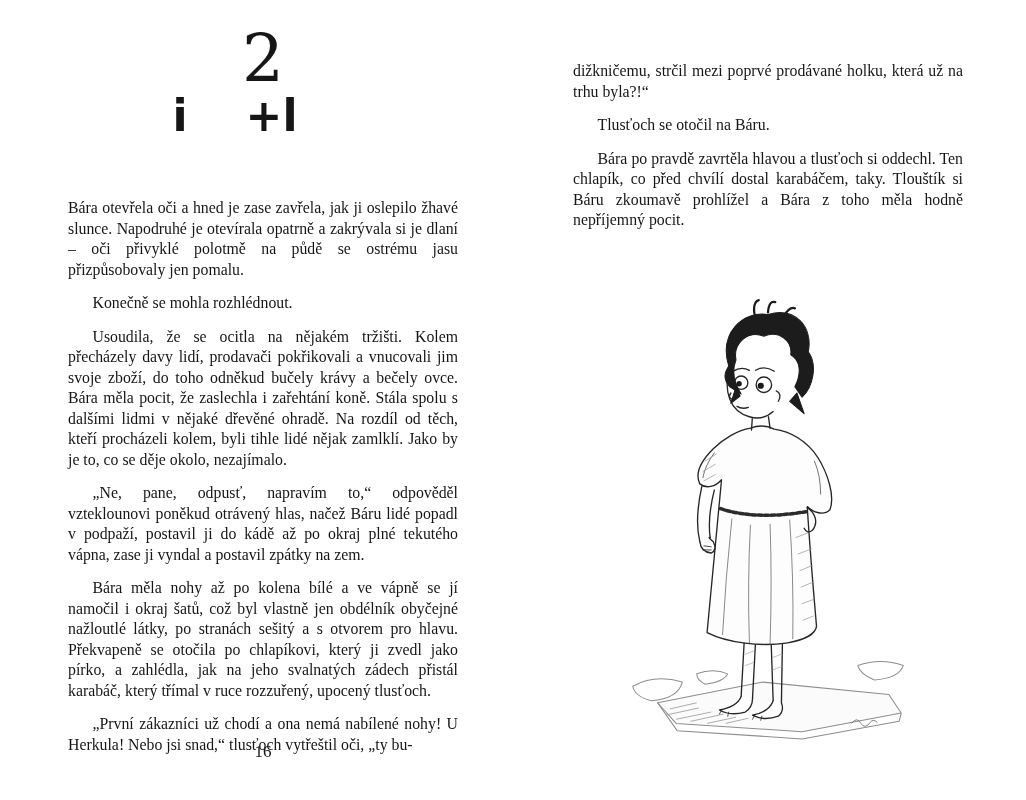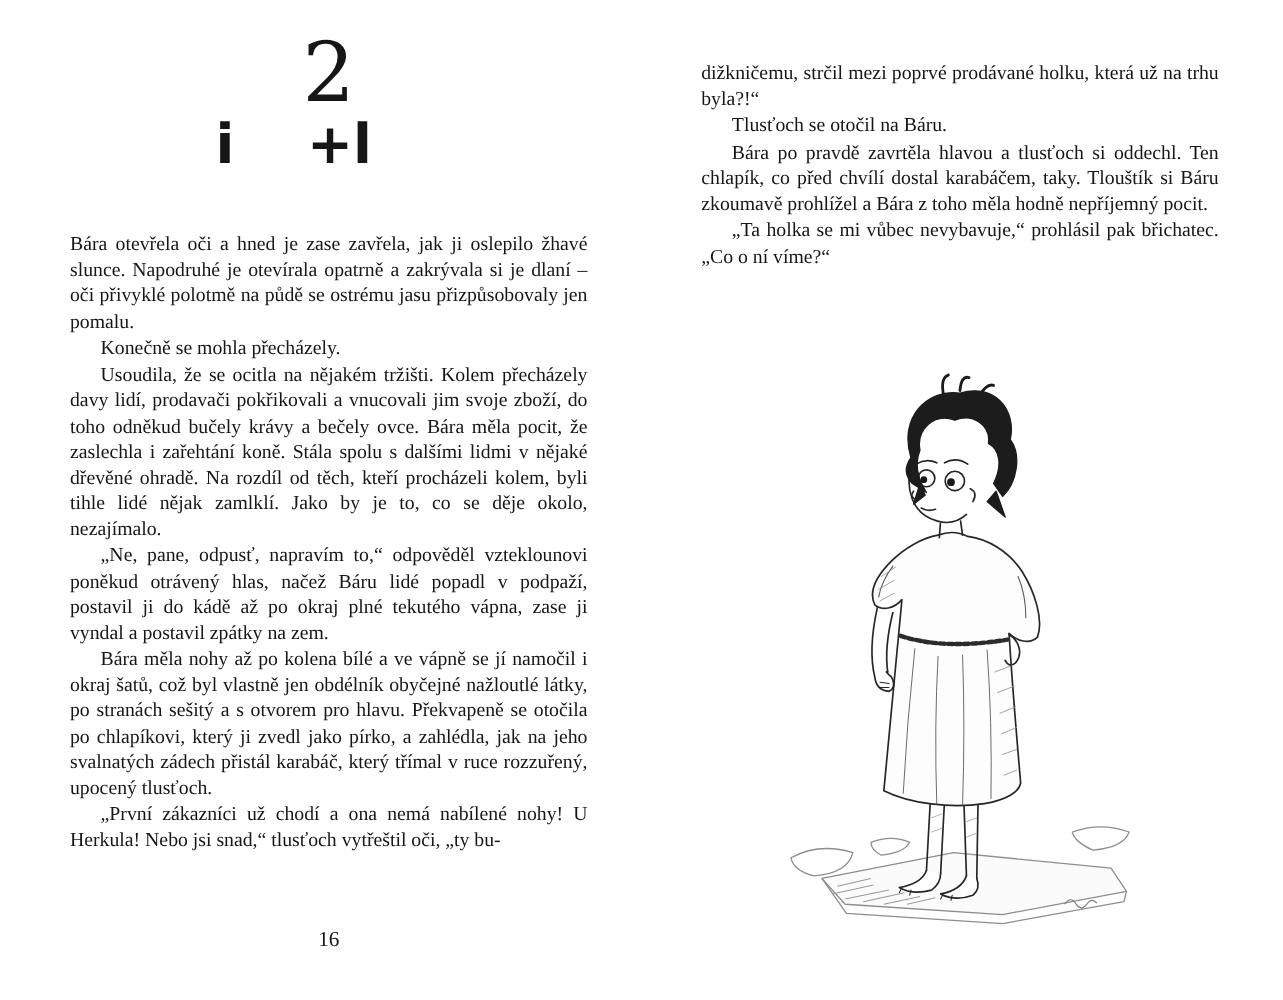--- a/index.html
+++ b/index.html
@@ -16,21 +16,21 @@
     margin-top:2px;display:flex;justify-content:center;align-items:baseline;gap:58px;
     font-family:"DejaVu Sans",sans-serif;font-size:44px;font-weight:600;line-height:1;
     transform:translateX(-28px);
   }
 
   
   .text-col{position:absolute;text-align:justify;font-size:15.8px;line-height:20.5px;
     text-justify:inter-word;hyphens:auto;}
   .left-col{left:55px;top:185px;width:416px;}
   .right-col{left:560px;top:48px;width:416px;}
-  .text-col p{margin:1px;text-indent:1.55em;}
+  .text-col p{margin:13px;text-indent:1.55em;}
   .text-col p.no-indent{text-indent:0;}
 
   .page-num{position:absolute;left:55px;top:742px;width:416px;text-align:center;font-size:17px;}
 
   
   .illustration{position:absolute;left:596px;top:298px;width:344px;height:444px;margin:0;}
   .illustration svg{width:100%;height:100%;display:block;}
 </style>
 </head>
 <body>
@@ -41,36 +41,35 @@
     <div class="chapter-head">
       <div class="chapter-number">2</div>
       <div class="ornament">
         <span>i</span>
         <span>+l</span>
       </div>
     </div>
 
     <div class="text-col left-col" lang="cs">
       <p class="no-indent">Bára otevřela oči a hned je zase zavřela, jak ji oslepilo žhavé slunce. Napodruhé je otevírala opatrně a zakrývala si je dlaní – oči přivyklé polotmě na půdě se ostrému jasu přizpůsobovaly jen pomalu.</p>
-      <p>Konečně se mohla přecházely.</p>
+      <p>Konečně se mohla rozhlédnout.</p>
       <p>Usoudila, že se ocitla na nějakém tržišti. Kolem přecházely davy lidí, prodavači pokřikovali a vnucovali jim svoje zboží, do toho odněkud bučely krávy a bečely ovce. Bára měla pocit, že zaslechla i zařehtání koně. Stála spolu s dalšími lidmi v nějaké dřevěné ohradě. Na rozdíl od těch, kteří procházeli kolem, byli tihle lidé nějak zamlklí. Jako by je to, co se děje okolo, nezajímalo.</p>
       <p>„Ne, pane, odpusť, napravím to,“ odpověděl vzteklounovi poněkud otrávený hlas, načež Báru lidé popadl v podpaží, postavil ji do kádě až po okraj plné tekutého vápna, zase ji vyndal a postavil zpátky na zem.</p>
       <p>Bára měla nohy až po kolena bílé a ve vápně se jí namočil i okraj šatů, což byl vlastně jen obdélník obyčejné nažloutlé látky, po stranách sešitý a s otvorem pro hlavu. Překvapeně se otočila po chlapíkovi, který ji zvedl jako pírko, a zahlédla, jak na jeho svalnatých zádech přistál karabáč, který třímal v ruce rozzuřený, upocený tlusťoch.</p>
       <p>„První zákazníci už chodí a ona nemá nabílené nohy! U Herkula! Nebo jsi snad,“ tlusťoch vytřeštil oči, „ty bu-</p>
     </div>
 
     <div class="page-num">16</div>
   </section>
 
   <section>
     <div class="text-col right-col" lang="cs">
       <p class="no-indent">dižkničemu, strčil mezi poprvé prodávané holku, která už na trhu byla?!“</p>
       <p>Tlusťoch se otočil na Báru.</p>
       <p>Bára po pravdě zavrtěla hlavou a tlusťoch si oddechl. Ten chlapík, co před chvílí dostal karabáčem, taky. Tlouštík si Báru zkoumavě prohlížel a Bára z toho měla hodně nepříjemný pocit.</p>
-      <p>„Ta holka se mi vůbec nevybavuje,“ prohlásil pak břichatec. „Co o ní víme?“</p>
     </div>
 
     <figure class="illustration">
       <svg viewBox="0 0 330 430" xmlns="http://www.w3.org/2000/svg">
 
         <g stroke="#8d8d8d" fill="none" stroke-width="1" stroke-linejoin="round">
           <path d="M34,376 Q56,364 82,372 Q78,388 52,390 Q36,386 34,376 Z"></path>
           <path d="M252,356 Q274,348 296,356 Q292,368 268,370 Q254,364 252,356 Z"></path>
           <path d="M96,364 Q112,358 126,364 Q122,372 104,374 Q96,370 96,364 Z"></path>
           <path d="M58,392 L160,372 L282,384 L294,402 L198,420 L76,412 Z" fill="#fbfbfb"></path>

